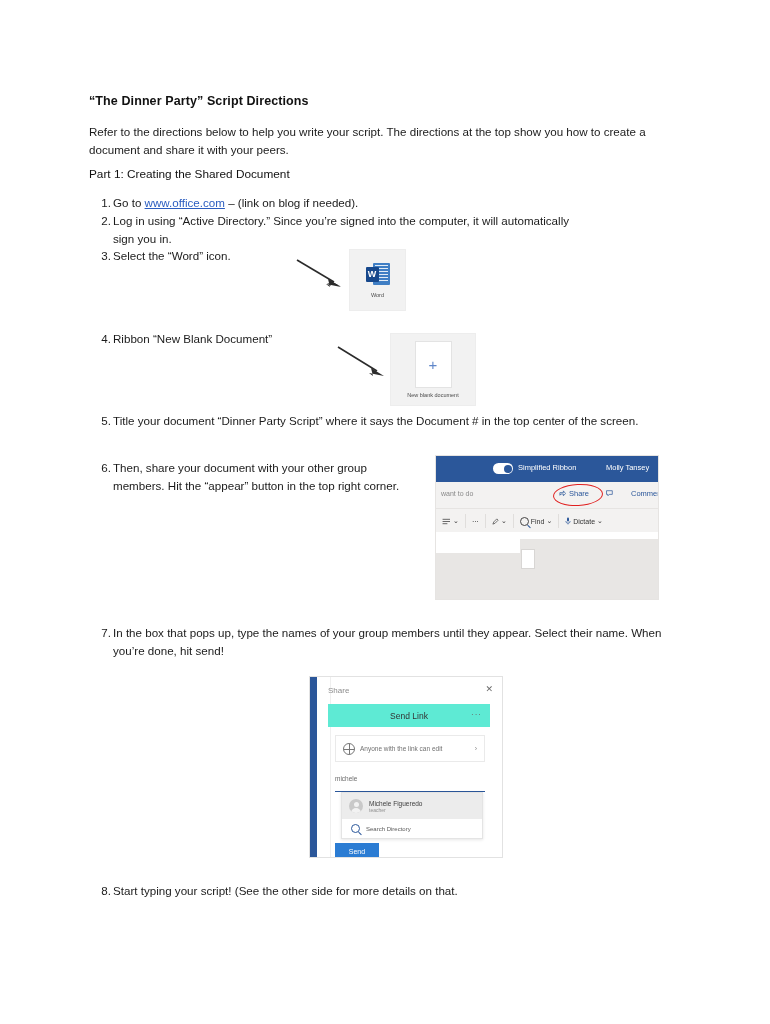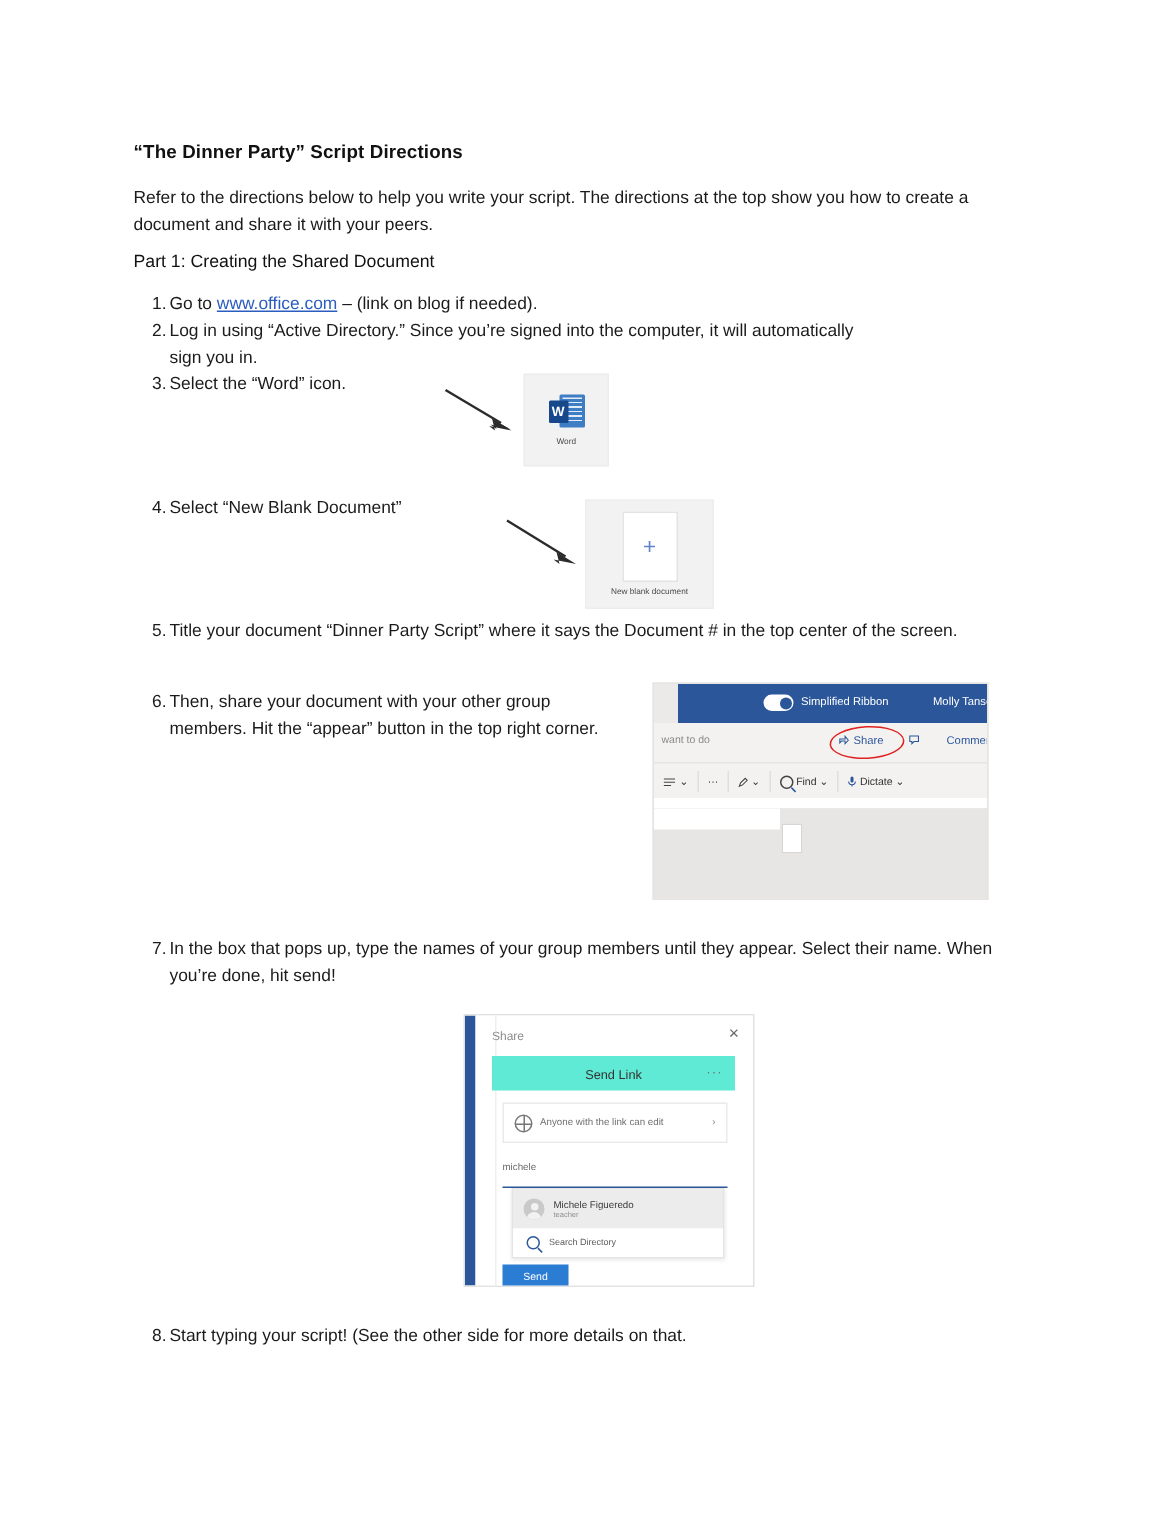--- a/index.html
+++ b/index.html
@@ -170,21 +170,21 @@
     left: 435px;
     top: 455px;
     width: 222px;
     height: 143px;
     background: #eceae8;
     overflow: hidden;
     border: 1px solid #e6e4e2;
   }
   .ribbon-top {
     position: absolute;
-    left: 16px; top: 0;
+    left: 0; top: 0;
     width: 222px;
     height: 26px;
     background: #2b579a;
     display: flex;
     align-items: center;
   }
   .rb-toggle {
     position: absolute;
     left: 57px;
     top: 7px;
@@ -591,21 +591,21 @@
     <div class="word-logo">
       <div class="doc-sheet"></div>
       <div class="doc-lines"></div>
       <div class="w-badge">W</div>
     </div>
     <div class="tile-caption">Word</div>
   </div>
 
   <div class="list-item" style="left:113px; top:330px; width:300px;">
     <span class="num" style="left:-24px; top:0;">4.</span>
-    <span class="item-text">Select “New Blank Document”</span>
+    <span class="item-text">Ribbon “New Blank Document”</span>
   </div>
 
   <svg class="arrow-svg" style="left:337px; top:345px;" width="55" height="36" viewBox="0 0 55 36">
     <line x1="1" y1="2" x2="40" y2="26" stroke="#2b2b2b" stroke-width="1.6"></line>
     <polygon points="47,31 34,23 36,31 32,28" fill="#2b2b2b"></polygon>
   </svg>
 
   <div class="blank-tile">
     <div class="blank-card">
       <span class="blank-plus">+</span>

